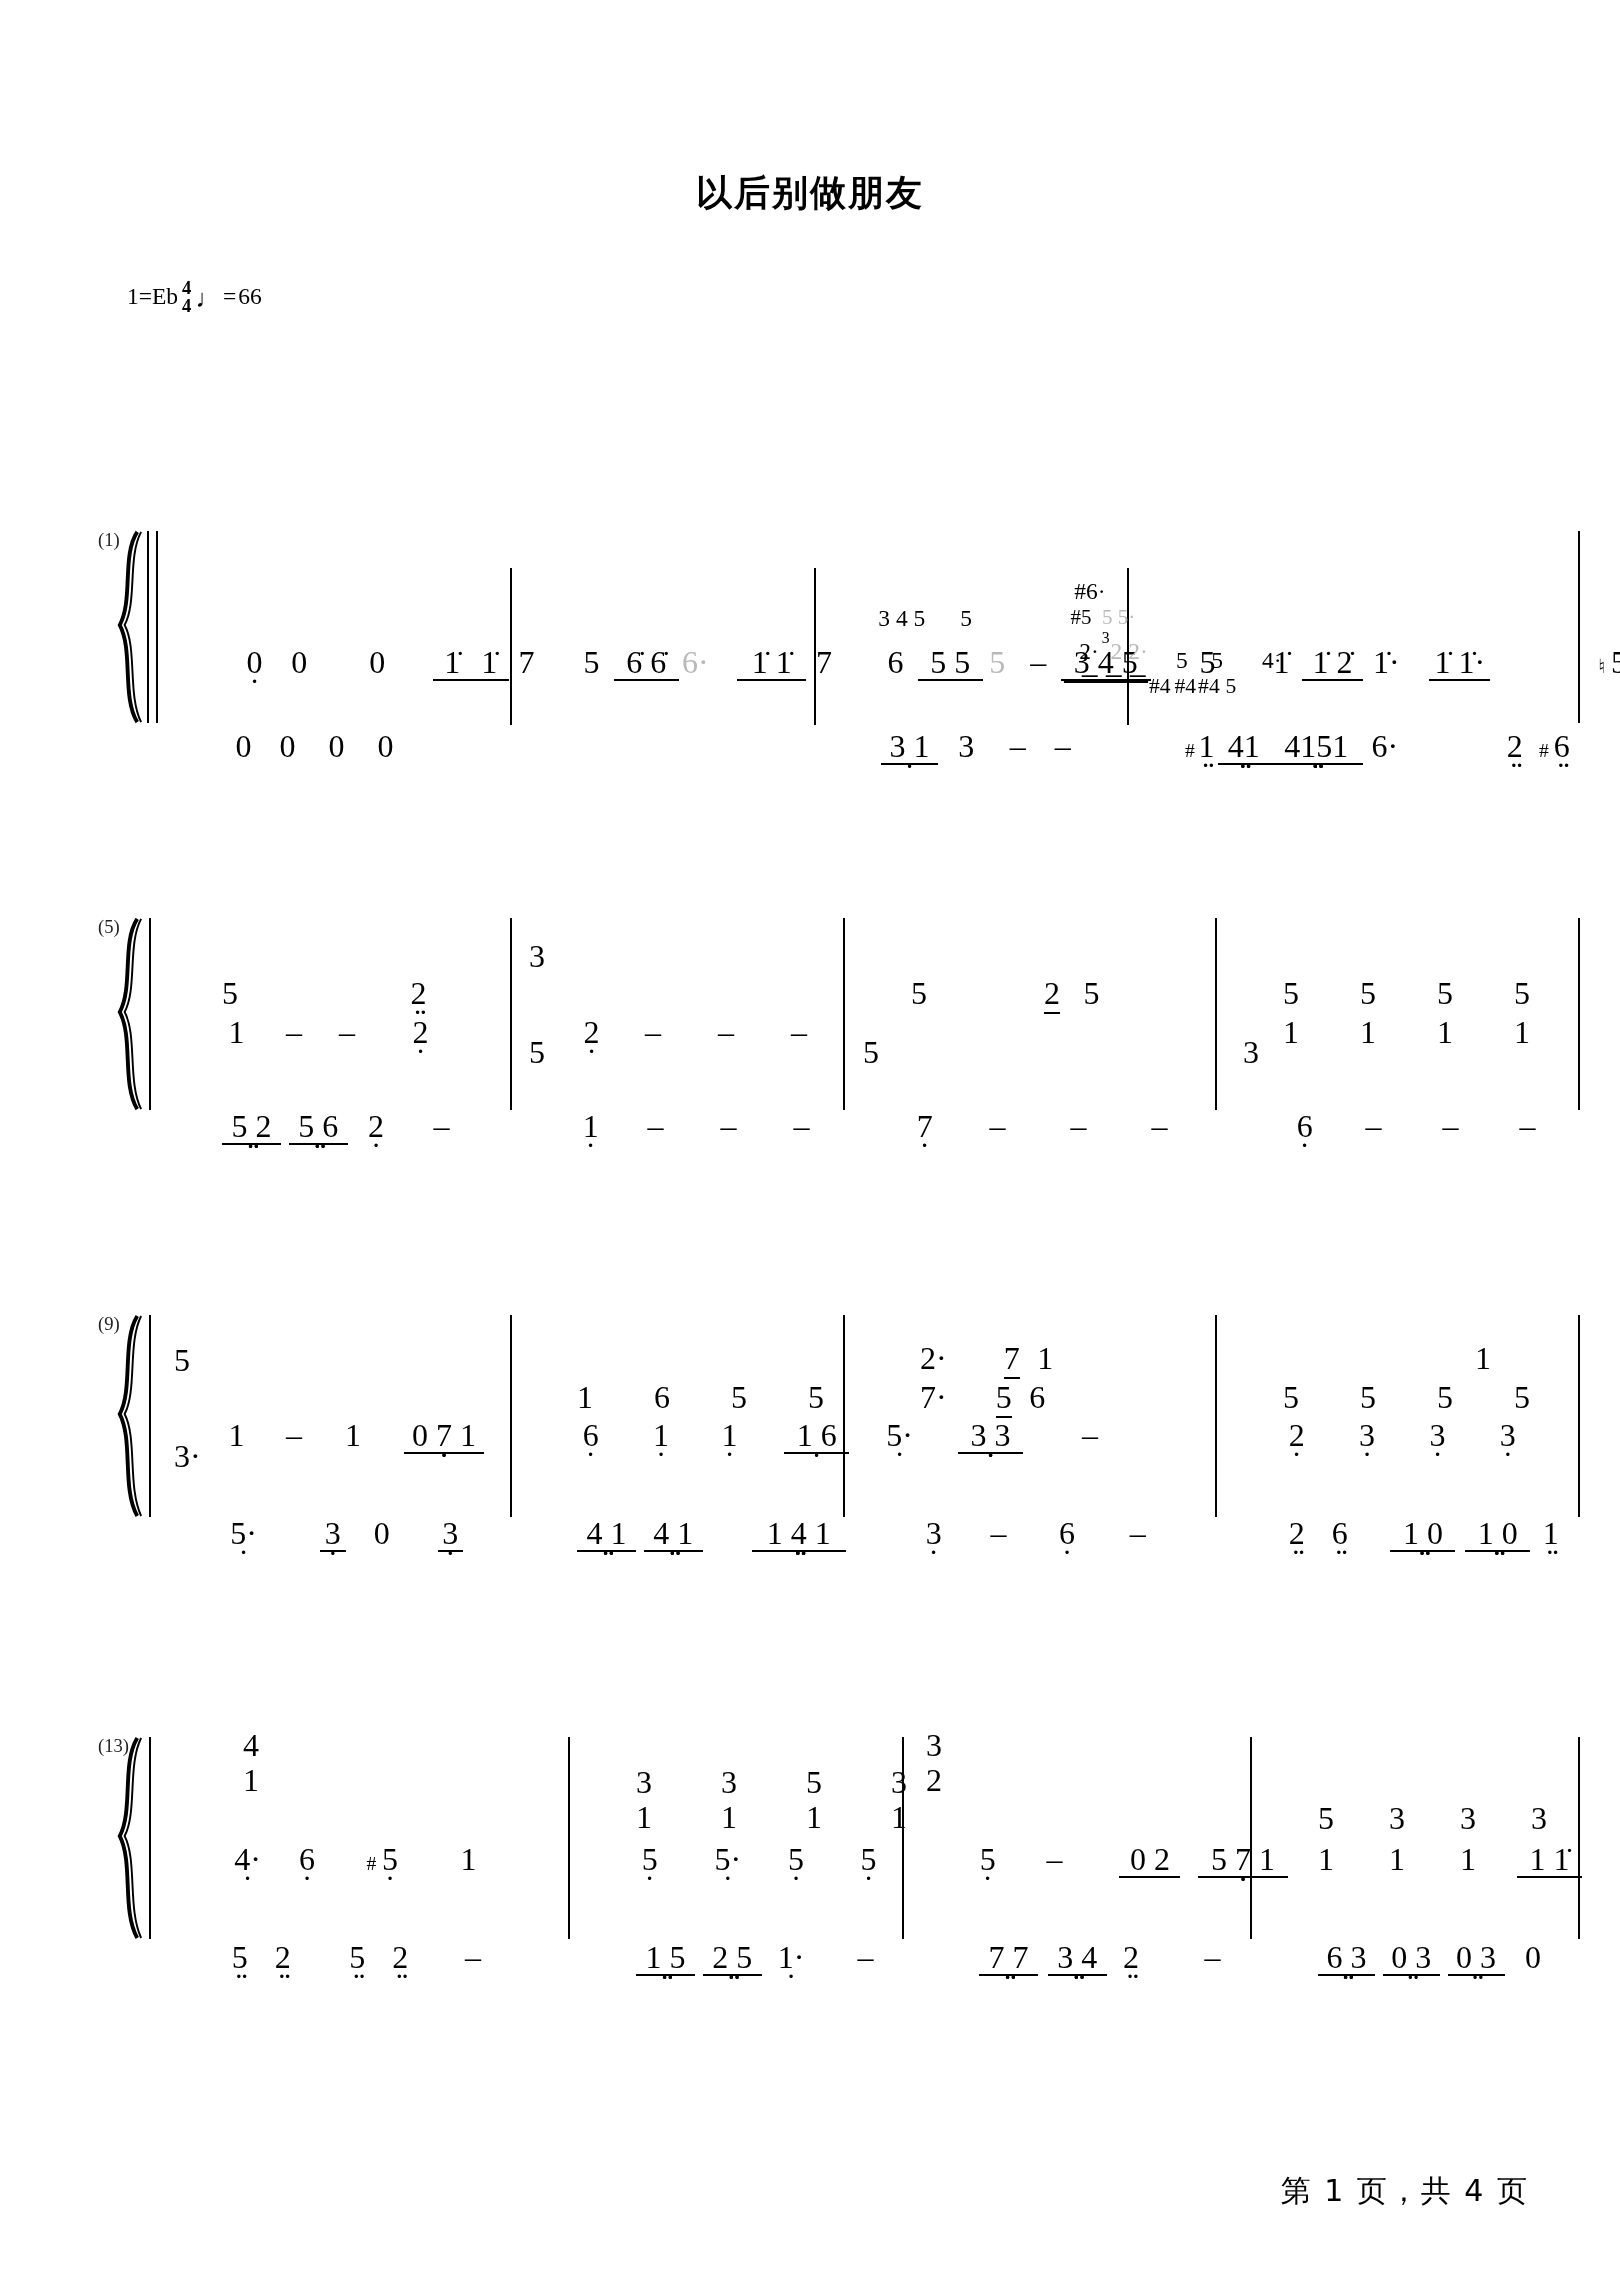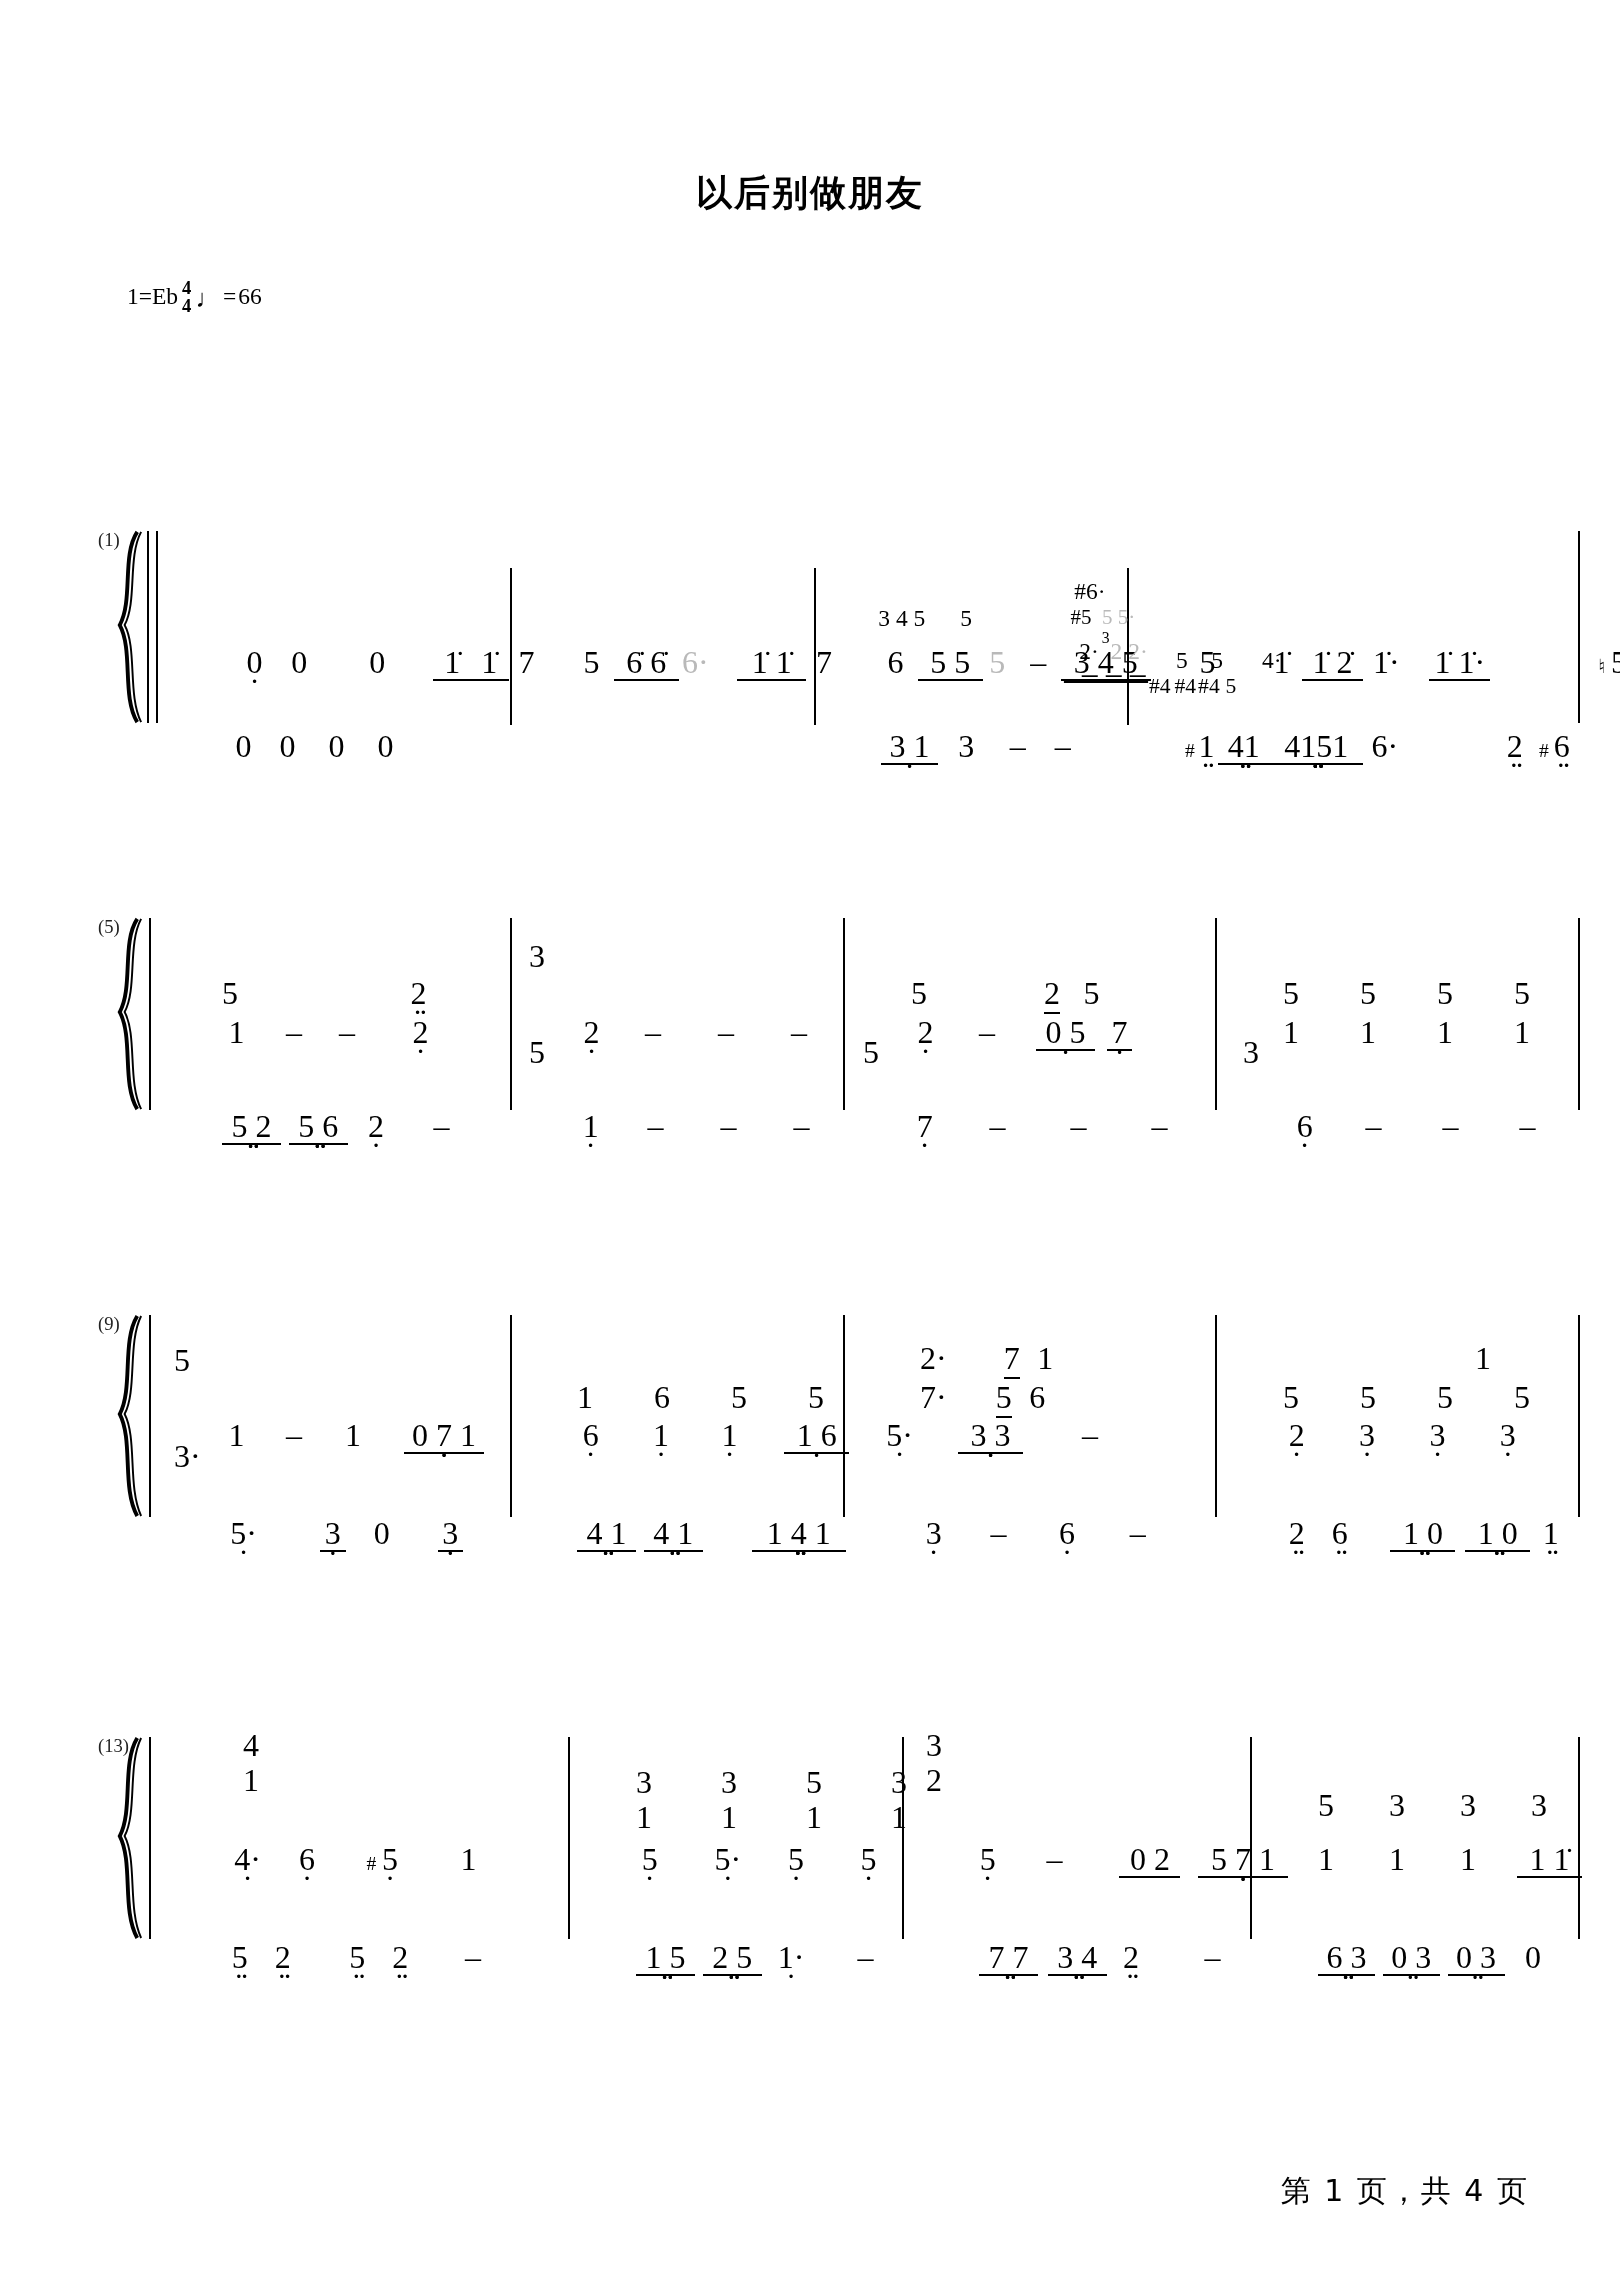--- a/index.html
+++ b/index.html
@@ -238,23 +238,20 @@
     <div class="mline" style="left:76px; top:61px;">
       <span class="stack" style="width:29px;">1</span><span style="display:inline-block;width:35px;"></span>–<span style="display:inline-block;width:37px;"></span>–<span style="display:inline-block;width:51px;"></span><span class="stack dot-below" style="width:29px;">2</span>
     </div>
     <div class="mline" style="left:431px; top:21.6px;">3</div>
     <div class="mline" style="left:431px; top:61px;">
       <span class="stack dot-below" style="width:29px;">2</span><span style="display:inline-block;width:39px;"></span>–<span style="display:inline-block;width:57px;"></span>–<span style="display:inline-block;width:57px;"></span>–
     </div>
     <div class="mline" style="left:765px; top:21.6px;">
       <span style="display:inline-block;width:0;">5</span><span style="display:inline-block;width:133px;"></span><span class="underline">2</span><span style="display:inline-block;width:23.5px;"></span>5
     </div>
-    <div class="mline" style="left:765px; top:61px;">
-      <span class="stack dot-below" style="width:29px;">2</span><span style="display:inline-block;width:39px;"></span>–<span style="display:inline-block;width:41px;"></span><span class="underline stack" style="width:59px;">0 <span class="dot-below">5</span></span><span style="display:inline-block;width:11.8px;"></span><span class="underline stack dot-below" style="width:25.5px;">7</span>
-    </div>
     <div class="mline" style="left:1137px; top:21.6px;">
       5<span style="display:inline-block;width:61px;"></span>5<span style="display:inline-block;width:61px;"></span>5<span style="display:inline-block;width:61px;"></span>5
     </div>
     <div class="mline" style="left:1137px; top:61px;">
       1<span style="display:inline-block;width:61px;"></span>1<span style="display:inline-block;width:61px;"></span>1<span style="display:inline-block;width:61px;"></span>1
     </div>
 
     <div class="mline" style="left:76px; top:155px;">
       <span class="underline stack" style="width:59px;"><span class="dot-below2">5</span> <span class="dot-below2">2</span></span><span style="display:inline-block;width:7.8px;"></span><span class="underline stack" style="width:59px;"><span class="dot-below2">5</span> <span class="dot-below2">6</span></span><span style="display:inline-block;width:13.7px;"></span><span class="stack dot-below" style="width:29px;">2</span><span style="display:inline-block;width:43px;"></span>–
     </div>
@@ -356,21 +353,21 @@
       1<span style="display:inline-block;width:69px;"></span>1<span style="display:inline-block;width:69px;"></span>1<span style="display:inline-block;width:69px;"></span>1
     </div>
     <div class="mline" style="left:490px; top:69px;">
       <span class="stack dot-below" style="width:27.4px;">5</span><span style="display:inline-block;width:43px;"></span><span class="stack dot-below" style="width:43px;">5·</span><span style="display:inline-block;width:33px;"></span><span class="stack dot-below" style="width:27.4px;">5</span><span style="display:inline-block;width:45px;"></span><span class="stack dot-below" style="width:27.4px;">5</span>
     </div>
     <div class="mline" style="left:828px; top:-7.8px;">3</div>
     <div class="mline" style="left:828px; top:27.4px;">2</div>
     <div class="mline" style="left:828px; top:69px;">
       <span class="stack dot-below" style="width:27.4px;">5</span><span style="display:inline-block;width:45px;"></span>–<span style="display:inline-block;width:57px;"></span><span class="underline stack" style="width:61px;">0 2</span><span style="display:inline-block;width:17.6px;"></span><span class="underline stack" style="width:90px;"><span class="dot-below">5</span> <span class="dot-below">7</span> 1</span>
     </div>
-    <div class="mline" style="left:1172px; top:15px;text-align:right;">
+    <div class="mline" style="left:1172px; top:28px;text-align:right;">
       5<span style="display:inline-block;width:55px;"></span>3<span style="display:inline-block;width:55px;"></span>3<span style="display:inline-block;width:55px;"></span>3
     </div>
     <div class="mline" style="left:1172px; top:69px;">
       1<span style="display:inline-block;width:55px;"></span>1<span style="display:inline-block;width:55px;"></span>1<span style="display:inline-block;width:41px;"></span><span class="underline stack" style="width:65px;">1 1̇</span>
     </div>
 
     <div class="mline" style="left:80px; top:167px;">
       <span class="stack dot-below2" style="width:27.4px;">5</span><span style="display:inline-block;width:15.7px;"></span><span class="stack dot-below2" style="width:27.4px;">2</span><span style="display:inline-block;width:47px;"></span><span class="stack dot-below2" style="width:27.4px;">5</span><span style="display:inline-block;width:15.7px;"></span><span class="stack dot-below2" style="width:27.4px;">2</span><span style="display:inline-block;width:51px;"></span>–
     </div>
     <div class="mline" style="left:490px; top:167px;">

